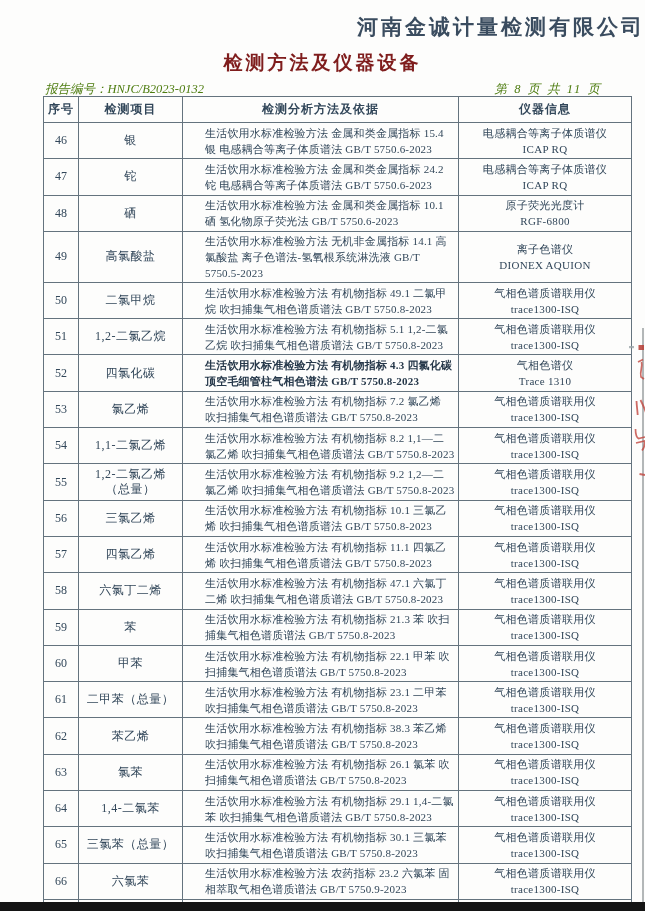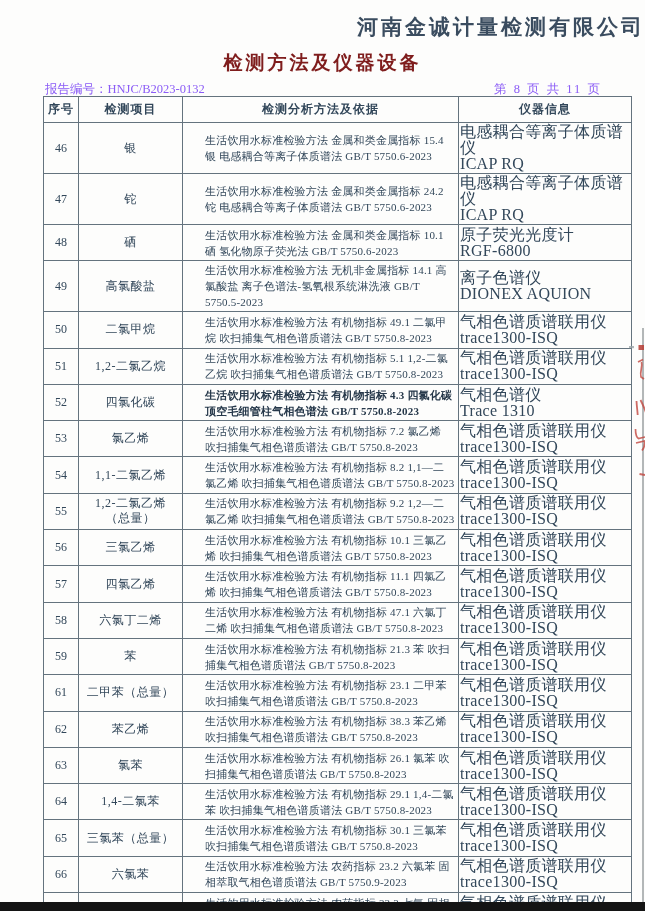--- a/index.html
+++ b/index.html
@@ -18,21 +18,21 @@
     letter-spacing:3px;color:#3a4c5f;
   }
   .doc-title{
     position:absolute;top:50px;left:0;width:100%;
     text-align:center;font-size:19px;font-weight:bold;
     letter-spacing:3px;color:#7f1d1d;
   }
   .meta-row{
     position:absolute;top:81px;left:45px;width:557px;
     display:flex;justify-content:space-between;
-    font-size:12.5px;color:#8b5cf6;
+    font-size:12.5px;color:#4d7c0f;font-style:italic;
   }
   .meta-row .page-info{letter-spacing:2px;}
 
   table.main{
     position:absolute;top:96px;left:43px;
     width:588px;border-collapse:collapse;table-layout:fixed;
   }
   table.main th, table.main td{
     border:1px solid #64737e;
     overflow:hidden;
@@ -41,21 +41,21 @@
     height:23px;font-weight:bold;font-size:12px;
     text-align:center;letter-spacing:1px;color:#32475a;
   }
   table.main tbody td{height:33.3px;}
   td.c-no{ text-align:center;font-size:12px; }
   td.c-item{ text-align:center;font-size:12px;padding:0 5px;line-height:15px;letter-spacing:0.5px;}
   td.c-method{
     font-size:11px;line-height:16px;text-align:left;
     padding:1px 3px 1px 22px;letter-spacing:0.2px;
   }
-  td.c-instr{ font-size:16px;line-height:16px;letter-spacing:0.3px;}
+  td.c-instr{ text-align:center;font-size:11px;line-height:16px;letter-spacing:0.3px;}
   tr.bold-row td.c-method{font-weight:bold;color:#26384a;}
 
   .scan-edge-line{
     position:absolute;left:642px;top:328px;width:2px;height:575px;
     background:#b3b7b8;
   }
   .red-stamp{
     position:absolute;left:612px;top:338px;width:33px;height:142px;
   }
   .footer-bar{
@@ -213,20 +213,29 @@
         <tr>
           <td class="c-no">59</td>
           <td class="c-item">苯</td>
           <td class="c-method">生活饮用水标准检验方法 有机物指标 21.3 苯 吹扫捕集气相色谱质谱法 GB/T 5750.8-2023</td>
           <td class="c-instr">
             <div>气相色谱质谱联用仪</div>
             <div>trace1300-ISQ</div>
           </td>
         </tr>
         <tr>
+          <td class="c-no">60</td>
+          <td class="c-item">甲苯</td>
+          <td class="c-method">生活饮用水标准检验方法 有机物指标 22.1 甲苯 吹扫捕集气相色谱质谱法 GB/T 5750.8-2023</td>
+          <td class="c-instr">
+            <div>气相色谱质谱联用仪</div>
+            <div>trace1300-ISQ</div>
+          </td>
+        </tr>
+        <tr>
           <td class="c-no">61</td>
           <td class="c-item">二甲苯（总量）</td>
           <td class="c-method">生活饮用水标准检验方法 有机物指标 23.1 二甲苯 吹扫捕集气相色谱质谱法 GB/T 5750.8-2023</td>
           <td class="c-instr">
             <div>气相色谱质谱联用仪</div>
             <div>trace1300-ISQ</div>
           </td>
         </tr>
         <tr>
           <td class="c-no">62</td>

